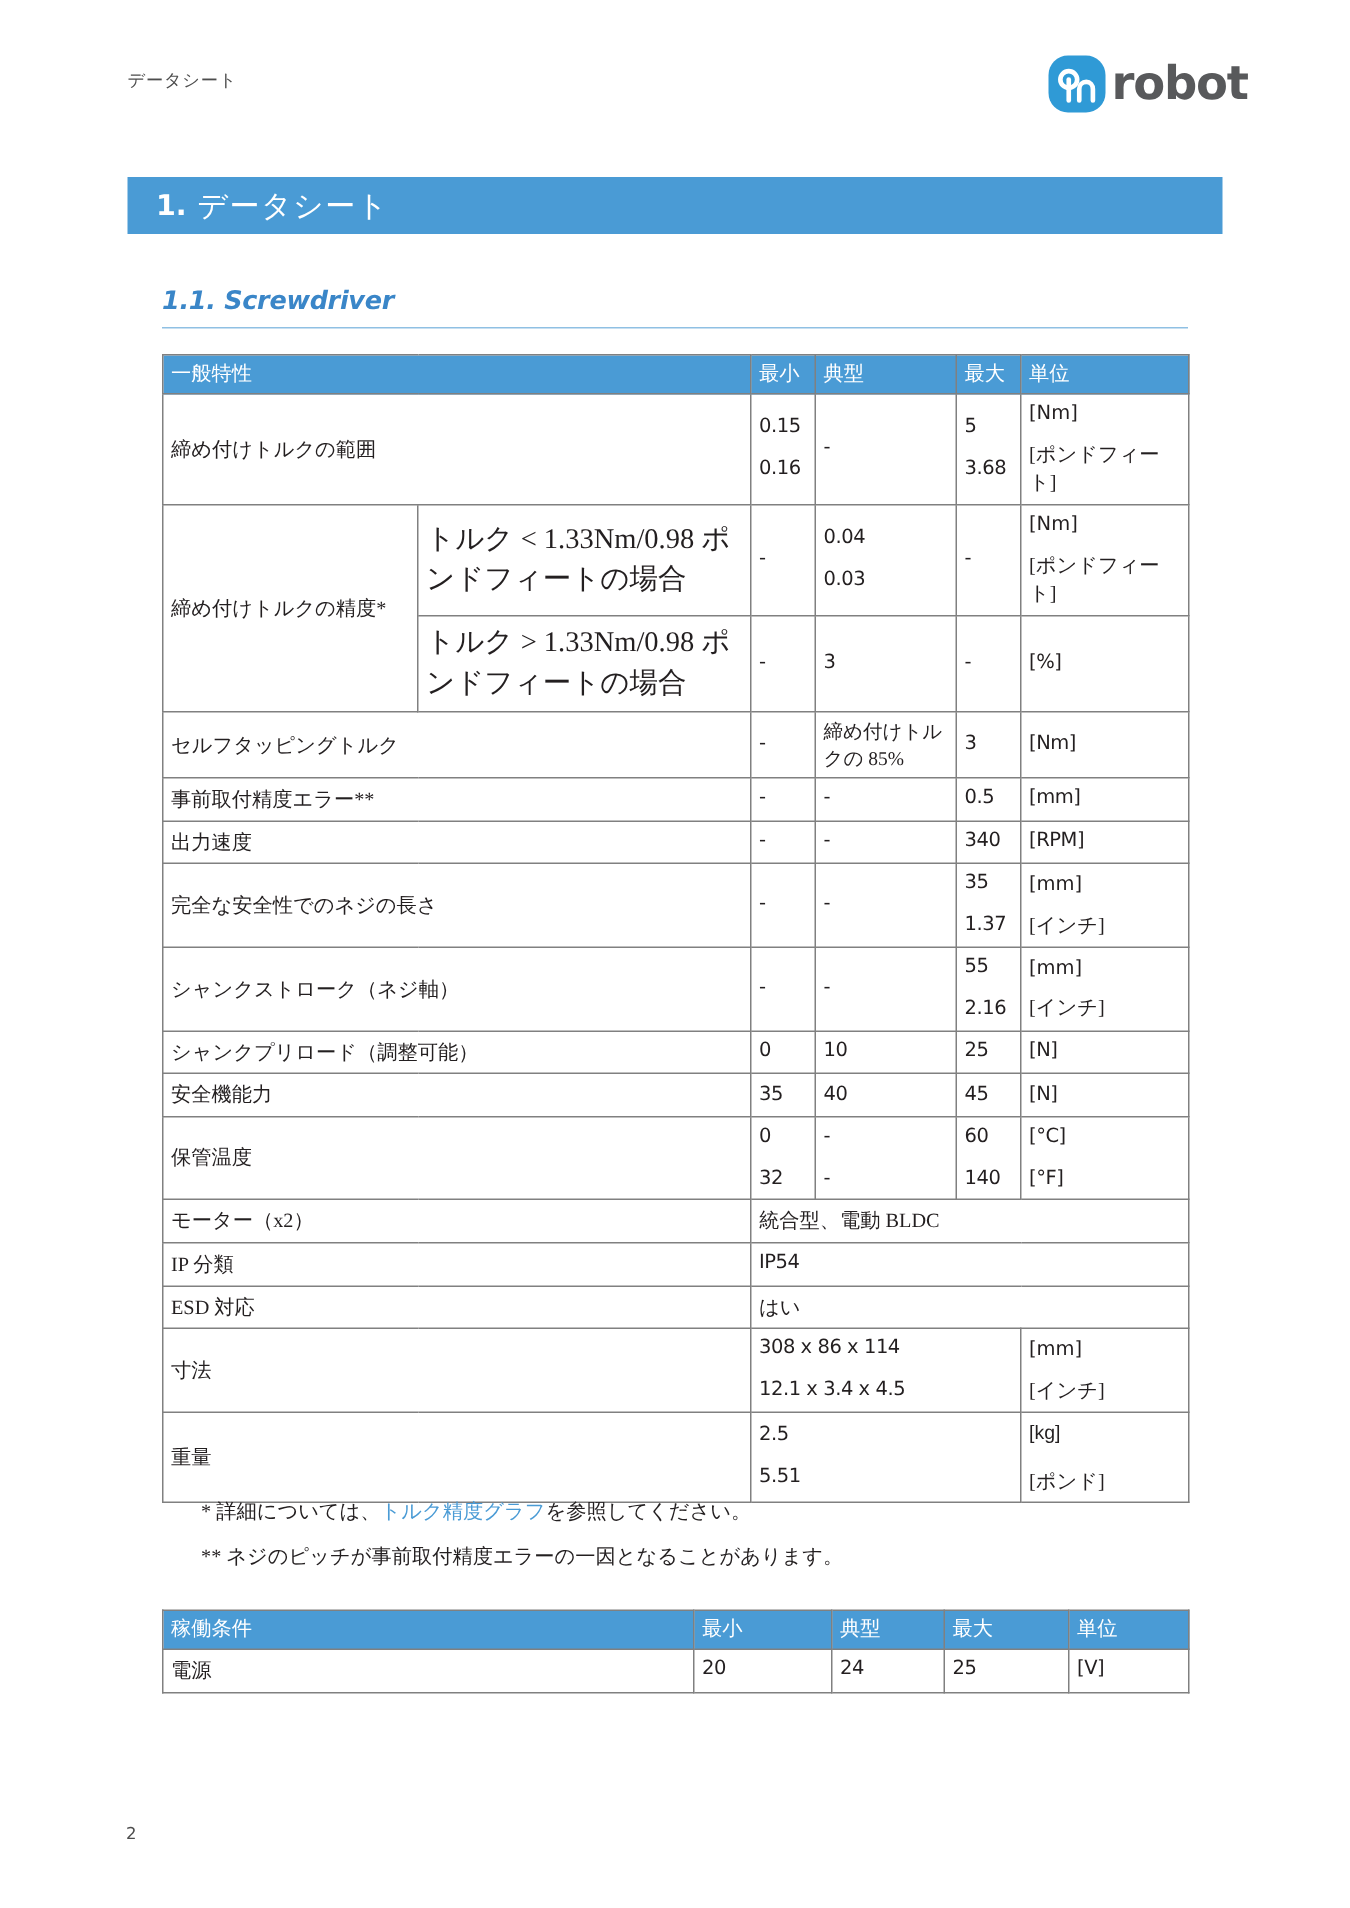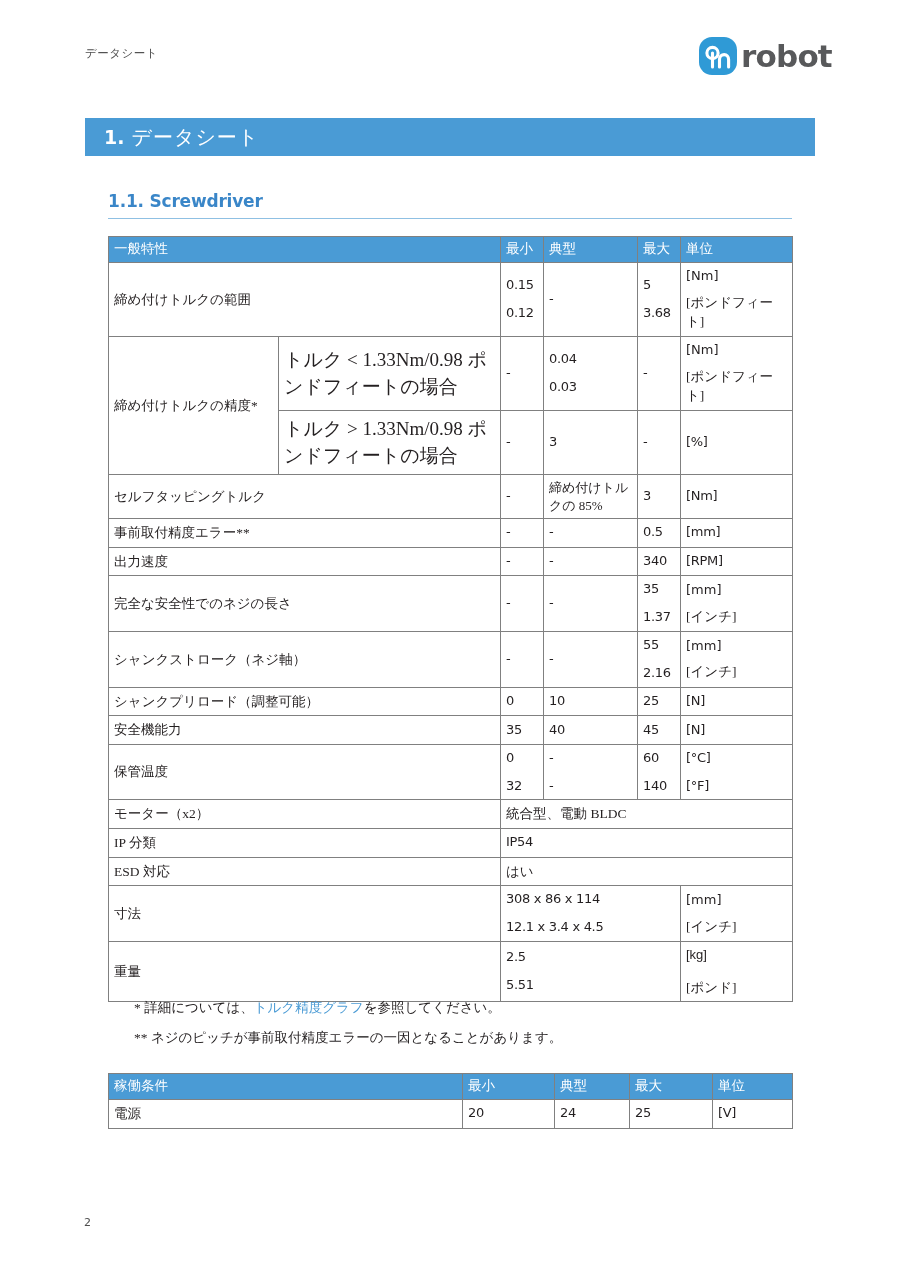--- a/index.html
+++ b/index.html
@@ -85,20 +85,21 @@
     top: 191px;
     left: 108px;
     width: 684px;
     font-family: "DejaVu Sans", sans-serif;
     font-size: 17px;
     font-weight: 700;
     color: #3a86c8;
     padding-bottom: 7px;
     border-bottom: 1.4px solid #8fc0e3;
     letter-spacing: -0.2px;
+    font-style: italic;
   }
 
   
   table.spec {
     position: absolute;
     left: 108px;
     width: 684px;
     border-collapse: collapse;
     table-layout: fixed;
     font-family: "Liberation Serif", "DejaVu Serif", serif;
@@ -225,21 +226,21 @@
         <th>単位</th>
       </tr>
     </thead>
     <tbody>
 
       <tr>
         <td class="label-cell" colspan="2">締め付けトルクの範囲</td>
         <td class="num">
           <span class="stack stack-gap">
             <span>0.15</span>
-            <span>0.12</span>
+            <span>0.16</span>
           </span>
         </td>
         <td class="num dash">-</td>
         <td class="num">
           <span class="stack stack-gap">
             <span>5</span>
             <span>3.68</span>
           </span>
         </td>
         <td class="unit-jp">

